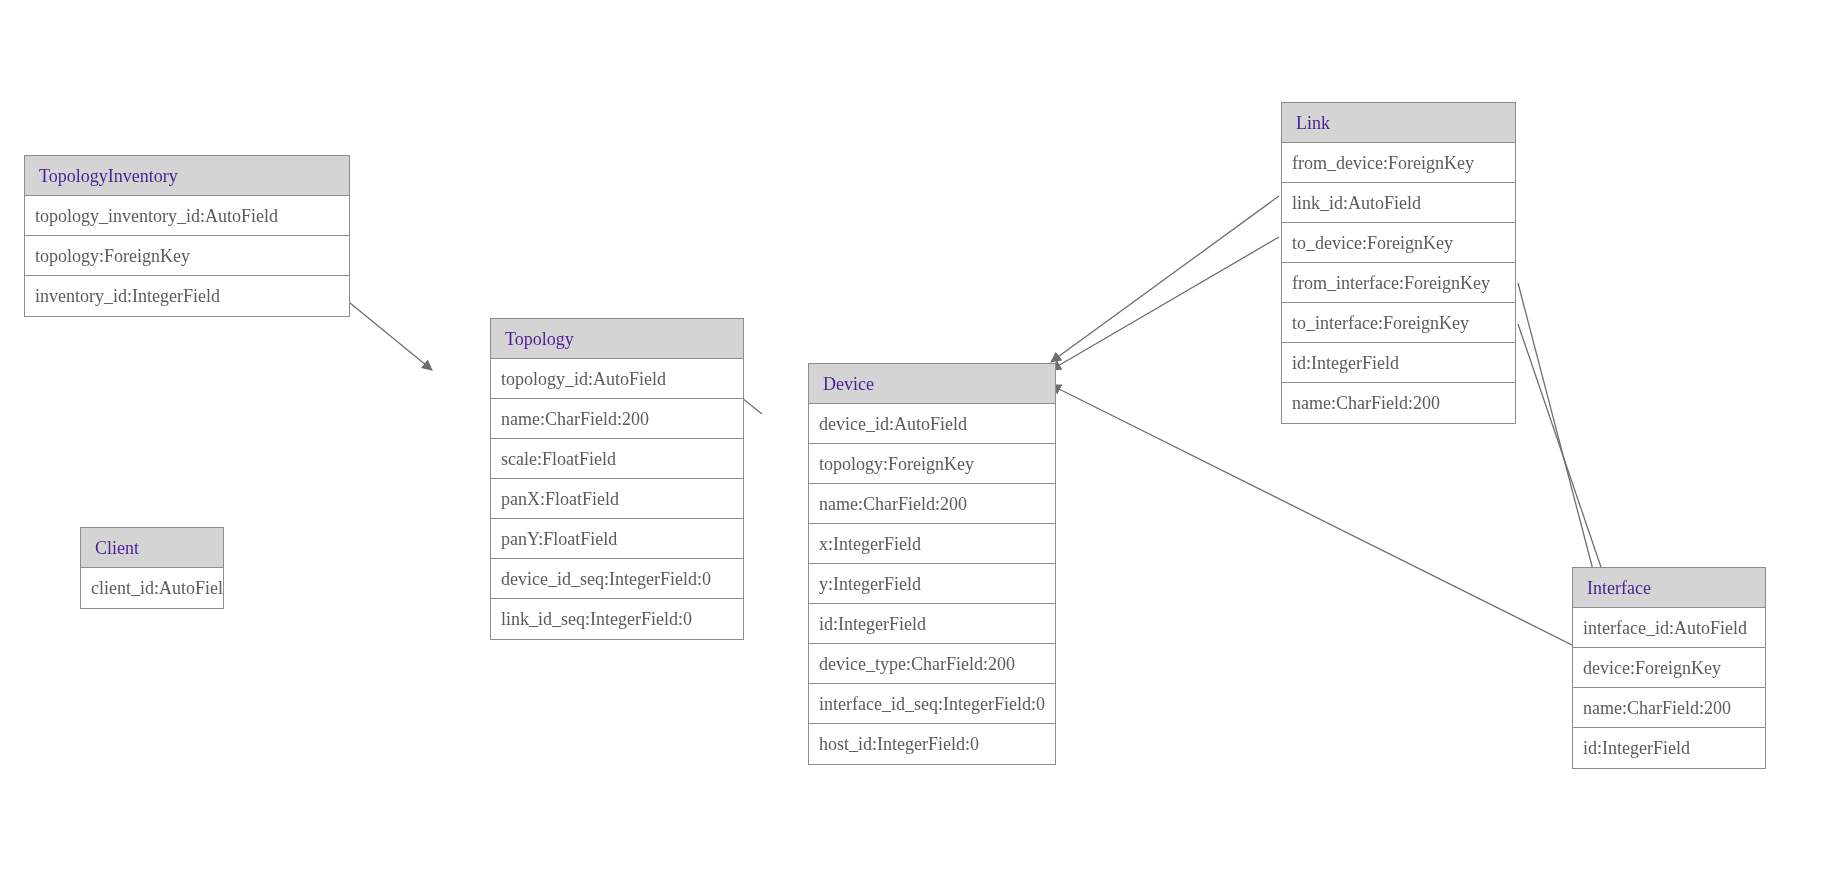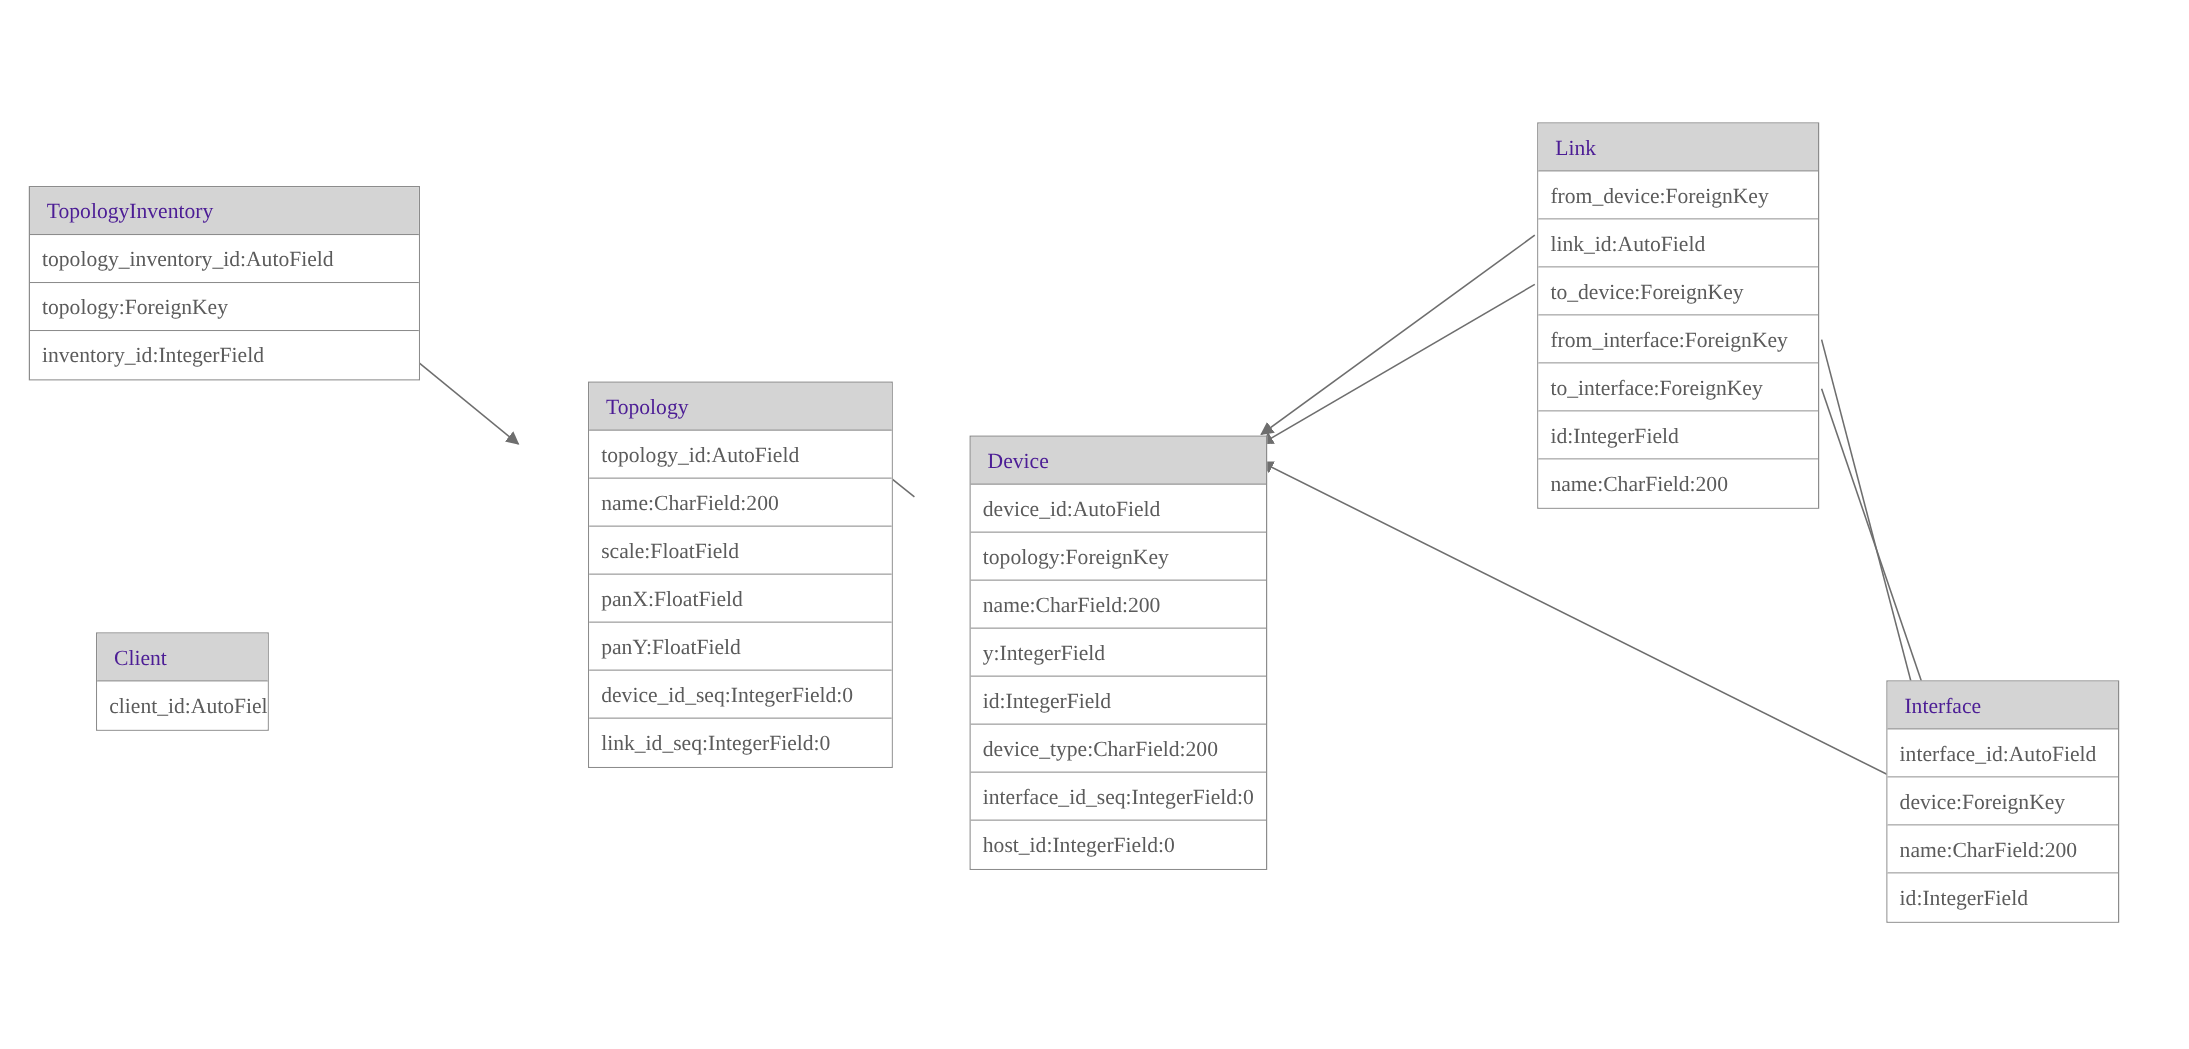--- a/index.html
+++ b/index.html
@@ -105,20 +105,21 @@
         <div class="entity-field">panX:FloatField</div>
         <div class="entity-field">panY:FloatField</div>
         <div class="entity-field">device_id_seq:IntegerField:0</div>
         <div class="entity-field">link_id_seq:IntegerField:0</div>
       </div>
       <div class="entity" style="left: 808px; top: 315px; width: 248px; margin-top: 48px;">
         <div class="entity-title">Device</div>
         <div class="entity-field">device_id:AutoField</div>
         <div class="entity-field">topology:ForeignKey</div>
         <div class="entity-field">name:CharField:200</div>
+        <div class="entity-field">x:IntegerField</div>
         <div class="entity-field">y:IntegerField</div>
         <div class="entity-field">id:IntegerField</div>
         <div class="entity-field">device_type:CharField:200</div>
         <div class="entity-field">interface_id_seq:IntegerField:0</div>
         <div class="entity-field">host_id:IntegerField:0</div>
       </div>
       <div class="entity" style="left: 1281px; top: 102px; width: 235px;">
         <div class="entity-title">Link</div>
         <div class="entity-field">from_device:ForeignKey</div>
         <div class="entity-field">link_id:AutoField</div>

